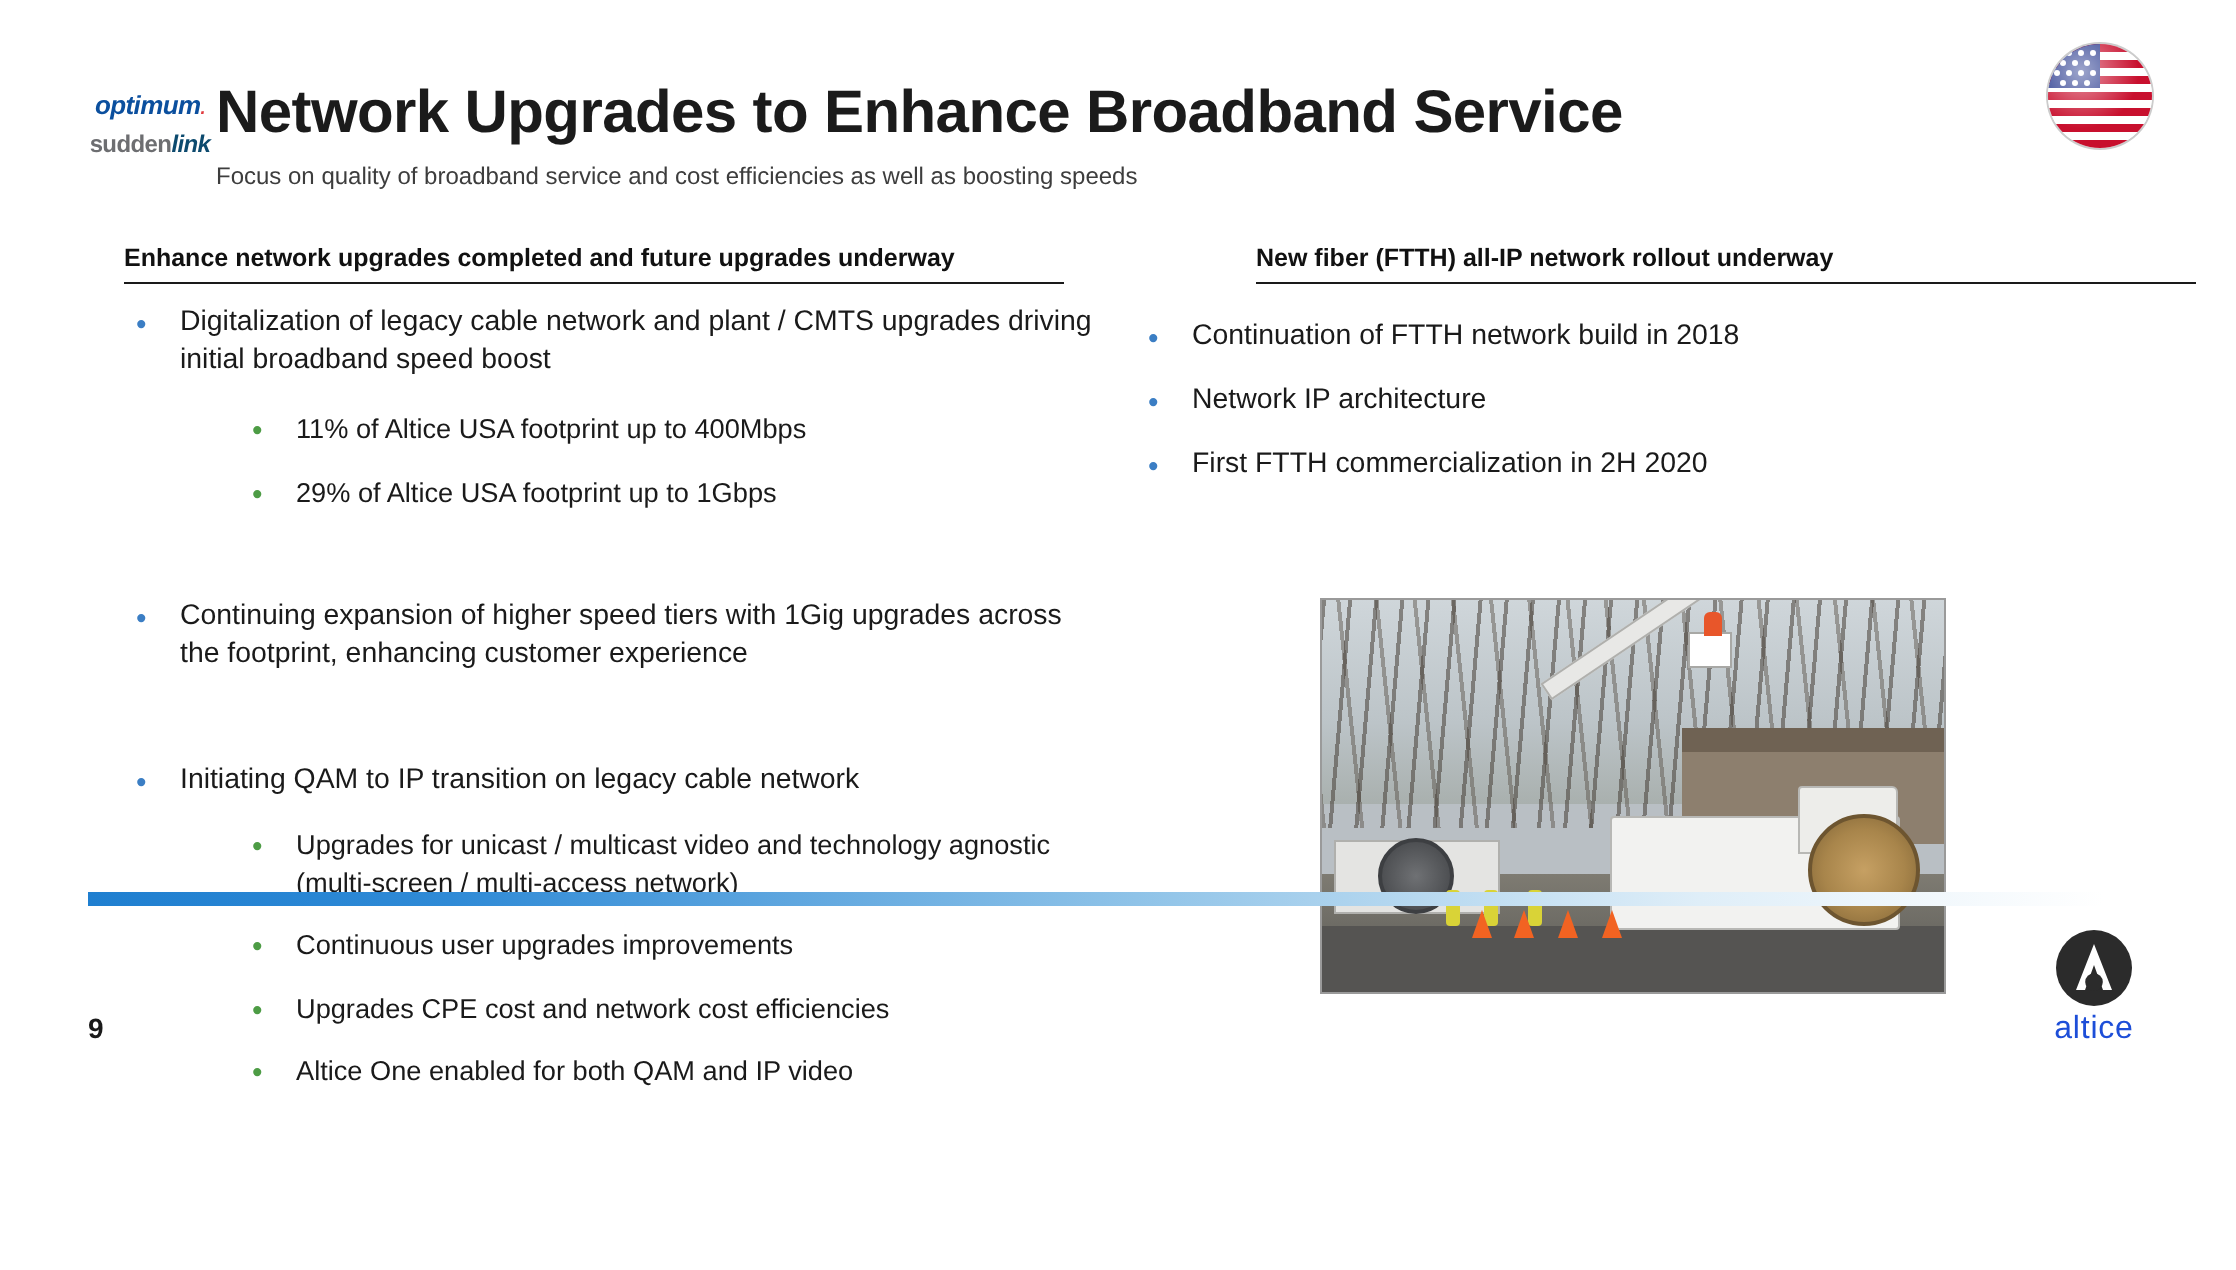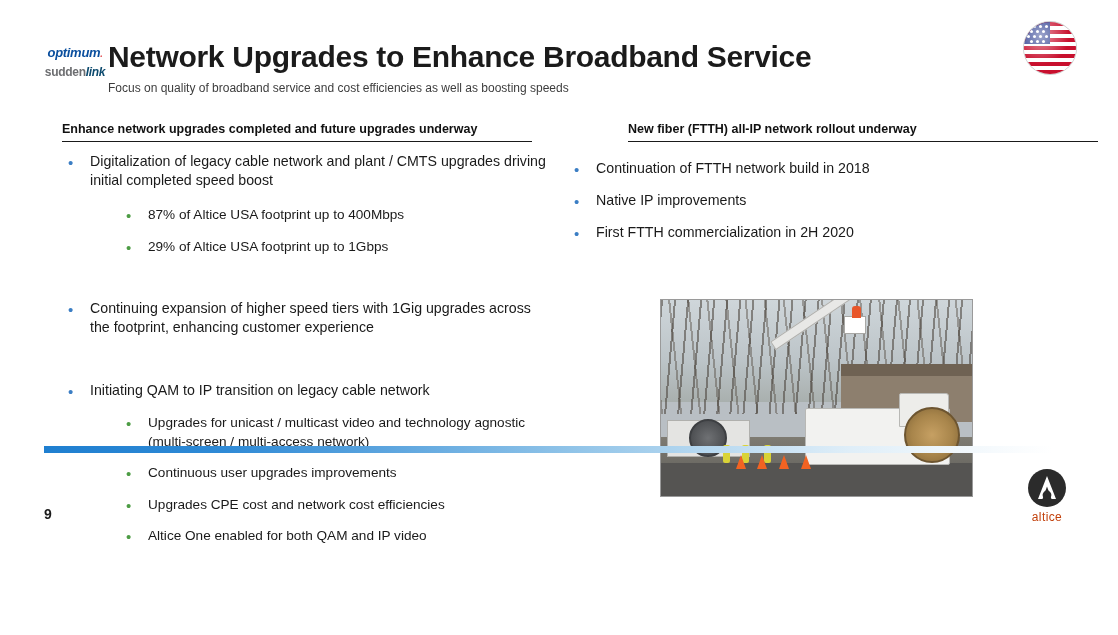--- a/index.html
+++ b/index.html
@@ -99,22 +99,22 @@
     width: 62px;
     text-align: center;
   }
   .altice-logo .mark {
     width: 40px;
     height: 40px;
     margin: 0 auto;
     position: relative;
   }
   .altice-logo .label {
-    font-size: 12px;
-    color: #c2410c;
+    font-size: 16px;
+    color: #1d4ed8;
     letter-spacing: 0.4px;
     margin-top: 2px;
   }
 
   
   .title {
     position: absolute;
     left: 108px;
     top: 40px;
     font-size: 30px;
@@ -347,26 +347,26 @@
   </div>
 
   <div class="title">Network Upgrades to Enhance Broadband Service</div>
   <div class="subtitle">Focus on quality of broadband service and cost efficiencies as well as boosting speeds</div>
 
   <div class="col-head left">Enhance network upgrades completed and future upgrades underway</div>
   <div class="col-head right">New fiber (FTTH) all-IP network rollout underway</div>
 
   <div class="bullet" style="left:68px; top:152px; width:480px;">
     <span class="dot">•</span>
-    <span class="txt">Digitalization of legacy cable network and plant / CMTS upgrades driving initial completed speed boost</span>
+    <span class="txt">Digitalization of legacy cable network and plant / CMTS upgrades driving initial broadband speed boost</span>
   </div>
 
   <div class="bullet sub" style="left:126px; top:205px; width:420px;">
     <span class="dot">•</span>
-    <span class="txt">87% of Altice USA footprint up to 400Mbps</span>
+    <span class="txt">11% of Altice USA footprint up to 400Mbps</span>
   </div>
 
   <div class="bullet sub" style="left:126px; top:237px; width:420px;">
     <span class="dot">•</span>
     <span class="txt">29% of Altice USA footprint up to 1Gbps</span>
   </div>
 
   <div class="bullet" style="left:68px; top:299px; width:470px;">
     <span class="dot">•</span>
     <span class="txt">Continuing expansion of higher speed tiers with 1Gig upgrades across the footprint, enhancing customer experience</span>
@@ -397,21 +397,21 @@
     <span class="txt">Altice One enabled for both QAM and IP video</span>
   </div>
 
   <div class="bullet" style="left:574px; top:159px; width:440px;">
     <span class="dot">•</span>
     <span class="txt">Continuation of FTTH network build in 2018</span>
   </div>
 
   <div class="bullet" style="left:574px; top:191px; width:440px;">
     <span class="dot">•</span>
-    <span class="txt">Native IP improvements</span>
+    <span class="txt">Network IP architecture</span>
   </div>
 
   <div class="bullet" style="left:574px; top:223px; width:440px;">
     <span class="dot">•</span>
     <span class="txt">First FTTH commercialization in 2H 2020</span>
   </div>
 
   <div class="photo">
     <div class="sky"></div>
     <div class="trees"></div>

